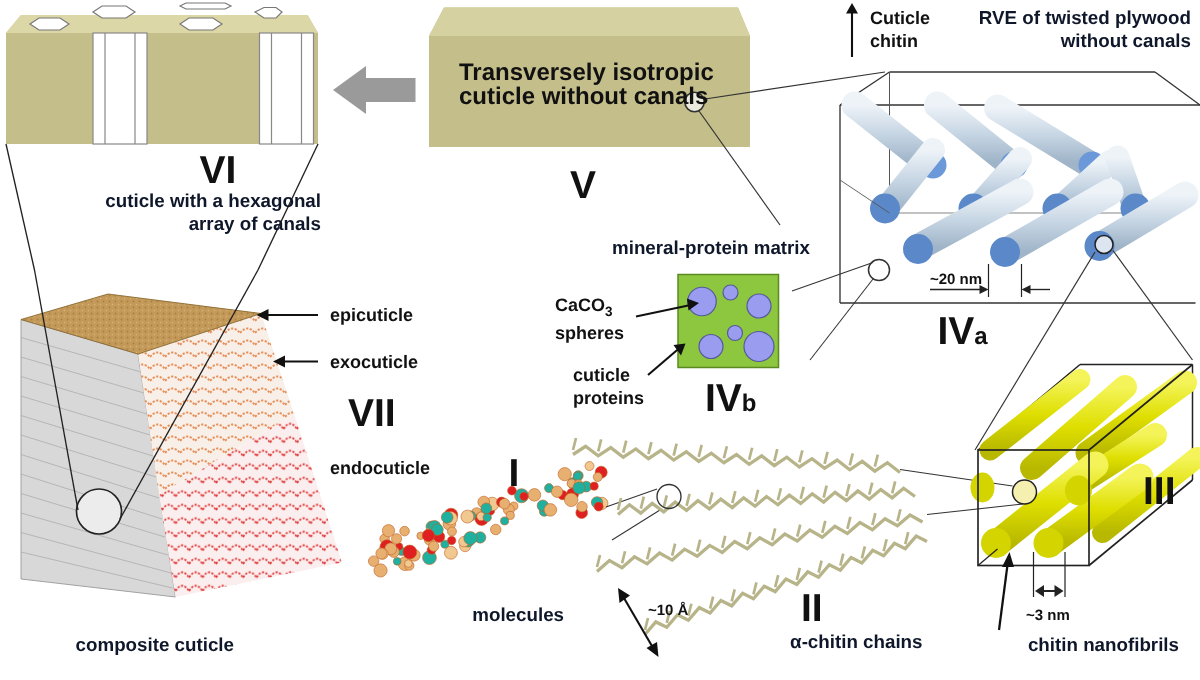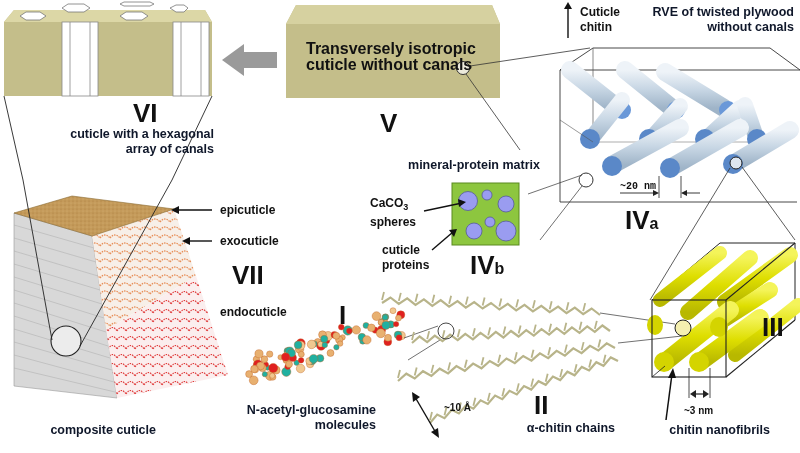--- a/index.html
+++ b/index.html
@@ -403,21 +403,21 @@
 
   
   <div class="lbl black" style="left:580px;top:5px;">
     <div>Cuticle</div>
     <div>chitin</div>
   </div>
   <div class="lbl blue" style="left:634px;top:5px;width:160px;">
     <div>RVE of twisted plywood</div>
     <div>without canals</div>
   </div>
-  <div class="lbl black" style="left:620px;top:179px;font-size:10px;font-family:Liberation Mono, monospace;">~20 nm</div>
+  <div class="lbl black" style="left:620px;top:179px;font-size:10px;">~20 nm</div>
   <div class="lbl roman" style="left:625px;top:205px;"><span>IV</span><sub>a</sub></div>
 
   
   <div class="lbl blue" style="left:380px;top:158px;width:160px;">
     <div>mineral-protein matrix</div>
   </div>
   <div class="lbl black" style="left:370px;top:196px;">
     <div><span>CaCO</span><sub style="font-size:9px;">3</sub></div>
     <div>spheres</div>
   </div>
@@ -430,26 +430,25 @@
   
   <div class="lbl black" style="left:220px;top:203px;">epicuticle</div>
   <div class="lbl black" style="left:220px;top:234px;">exocuticle</div>
   <div class="lbl roman" style="left:232px;top:260px;">VII</div>
   <div class="lbl black" style="left:220px;top:305px;">endocuticle</div>
   <div class="lbl blue" style="left:36px;top:423px;width:120px;">composite cuticle</div>
 
   
   <div class="lbl roman" style="left:339px;top:300px;">I</div>
   <div class="lbl blue" style="left:236px;top:403px;width:140px;">
-    <div>N-acetyl-glucosamine</div>
     <div>molecules</div>
   </div>
 
   
-  <div class="lbl black" style="left:432px;top:400px;font-size:10px;margin-left:12px;">~10 Å</div>
+  <div class="lbl black" style="left:432px;top:400px;font-size:10px;">~10 Å</div>
   <div class="lbl roman" style="left:534px;top:390px;">II</div>
   <div class="lbl blue" style="left:480px;top:421px;width:135px;">α-chitin chains</div>
 
   
   <div class="lbl roman" style="left:762px;top:312px;">III</div>
   <div class="lbl black" style="left:684px;top:403px;font-size:10px;">~3 nm</div>
-  <div class="lbl blue" style="left:640px;top:423px;width:130px;">chitin nanofibrils</div>
+  <div class="lbl blue" style="left:656px;top:423px;width:130px;">chitin nanofibrils</div>
 </div>
 
 </body></html>

